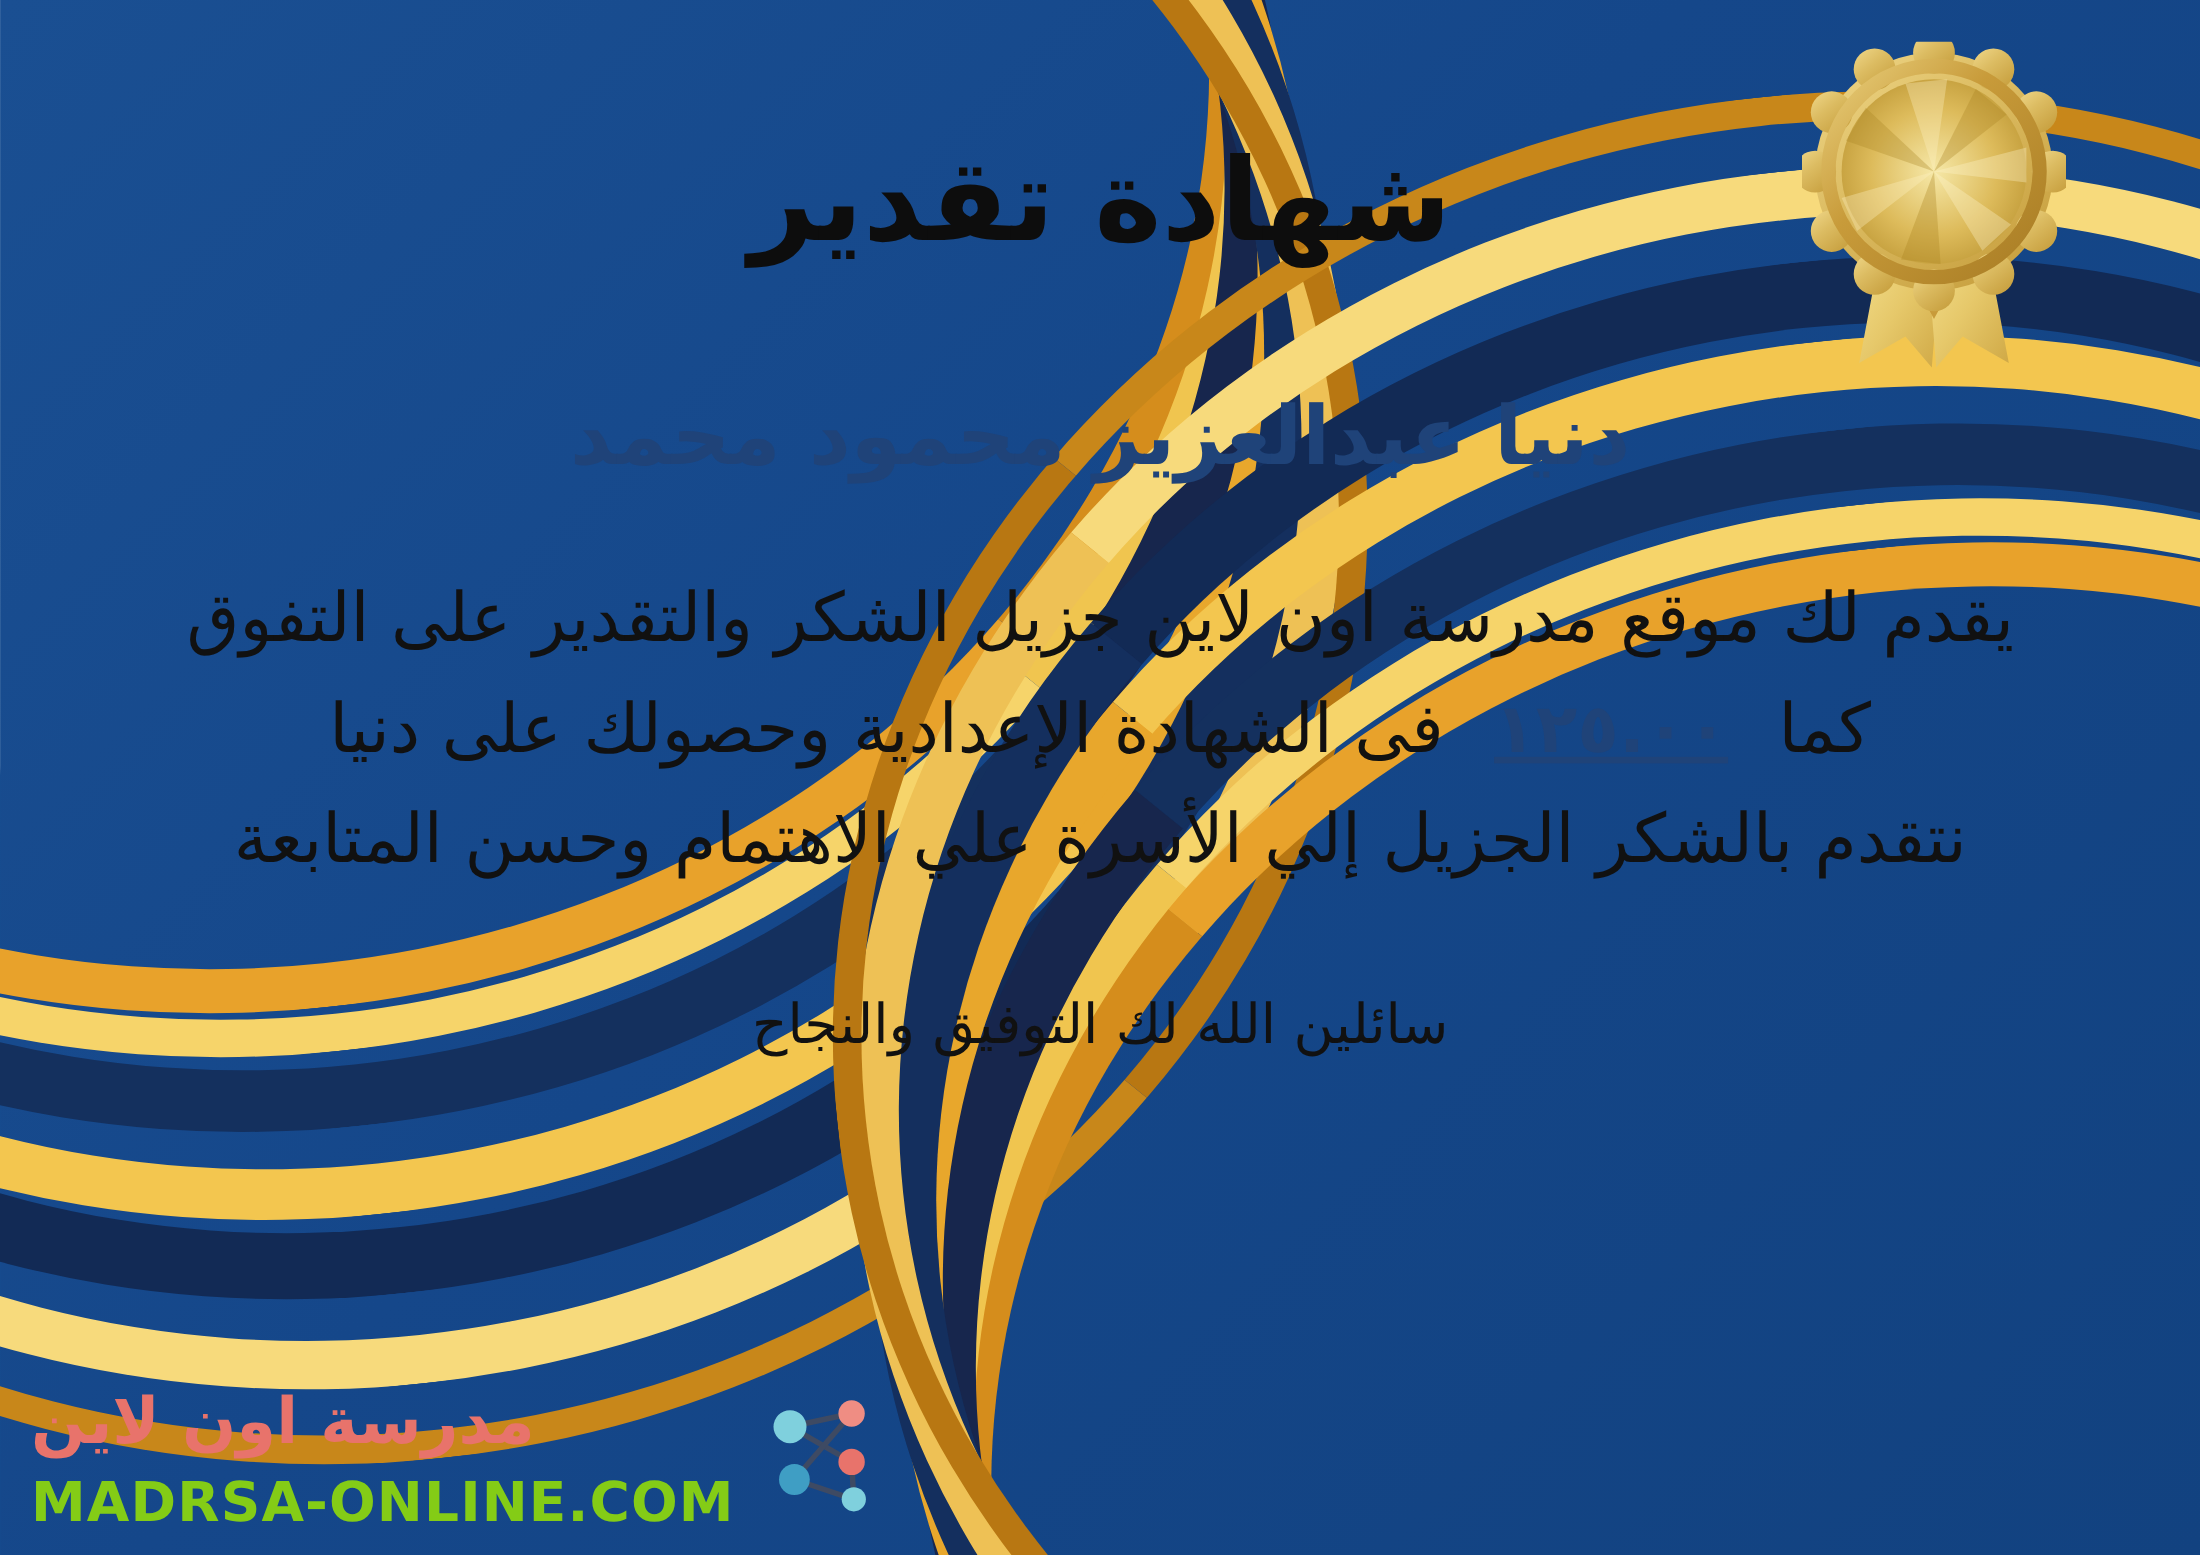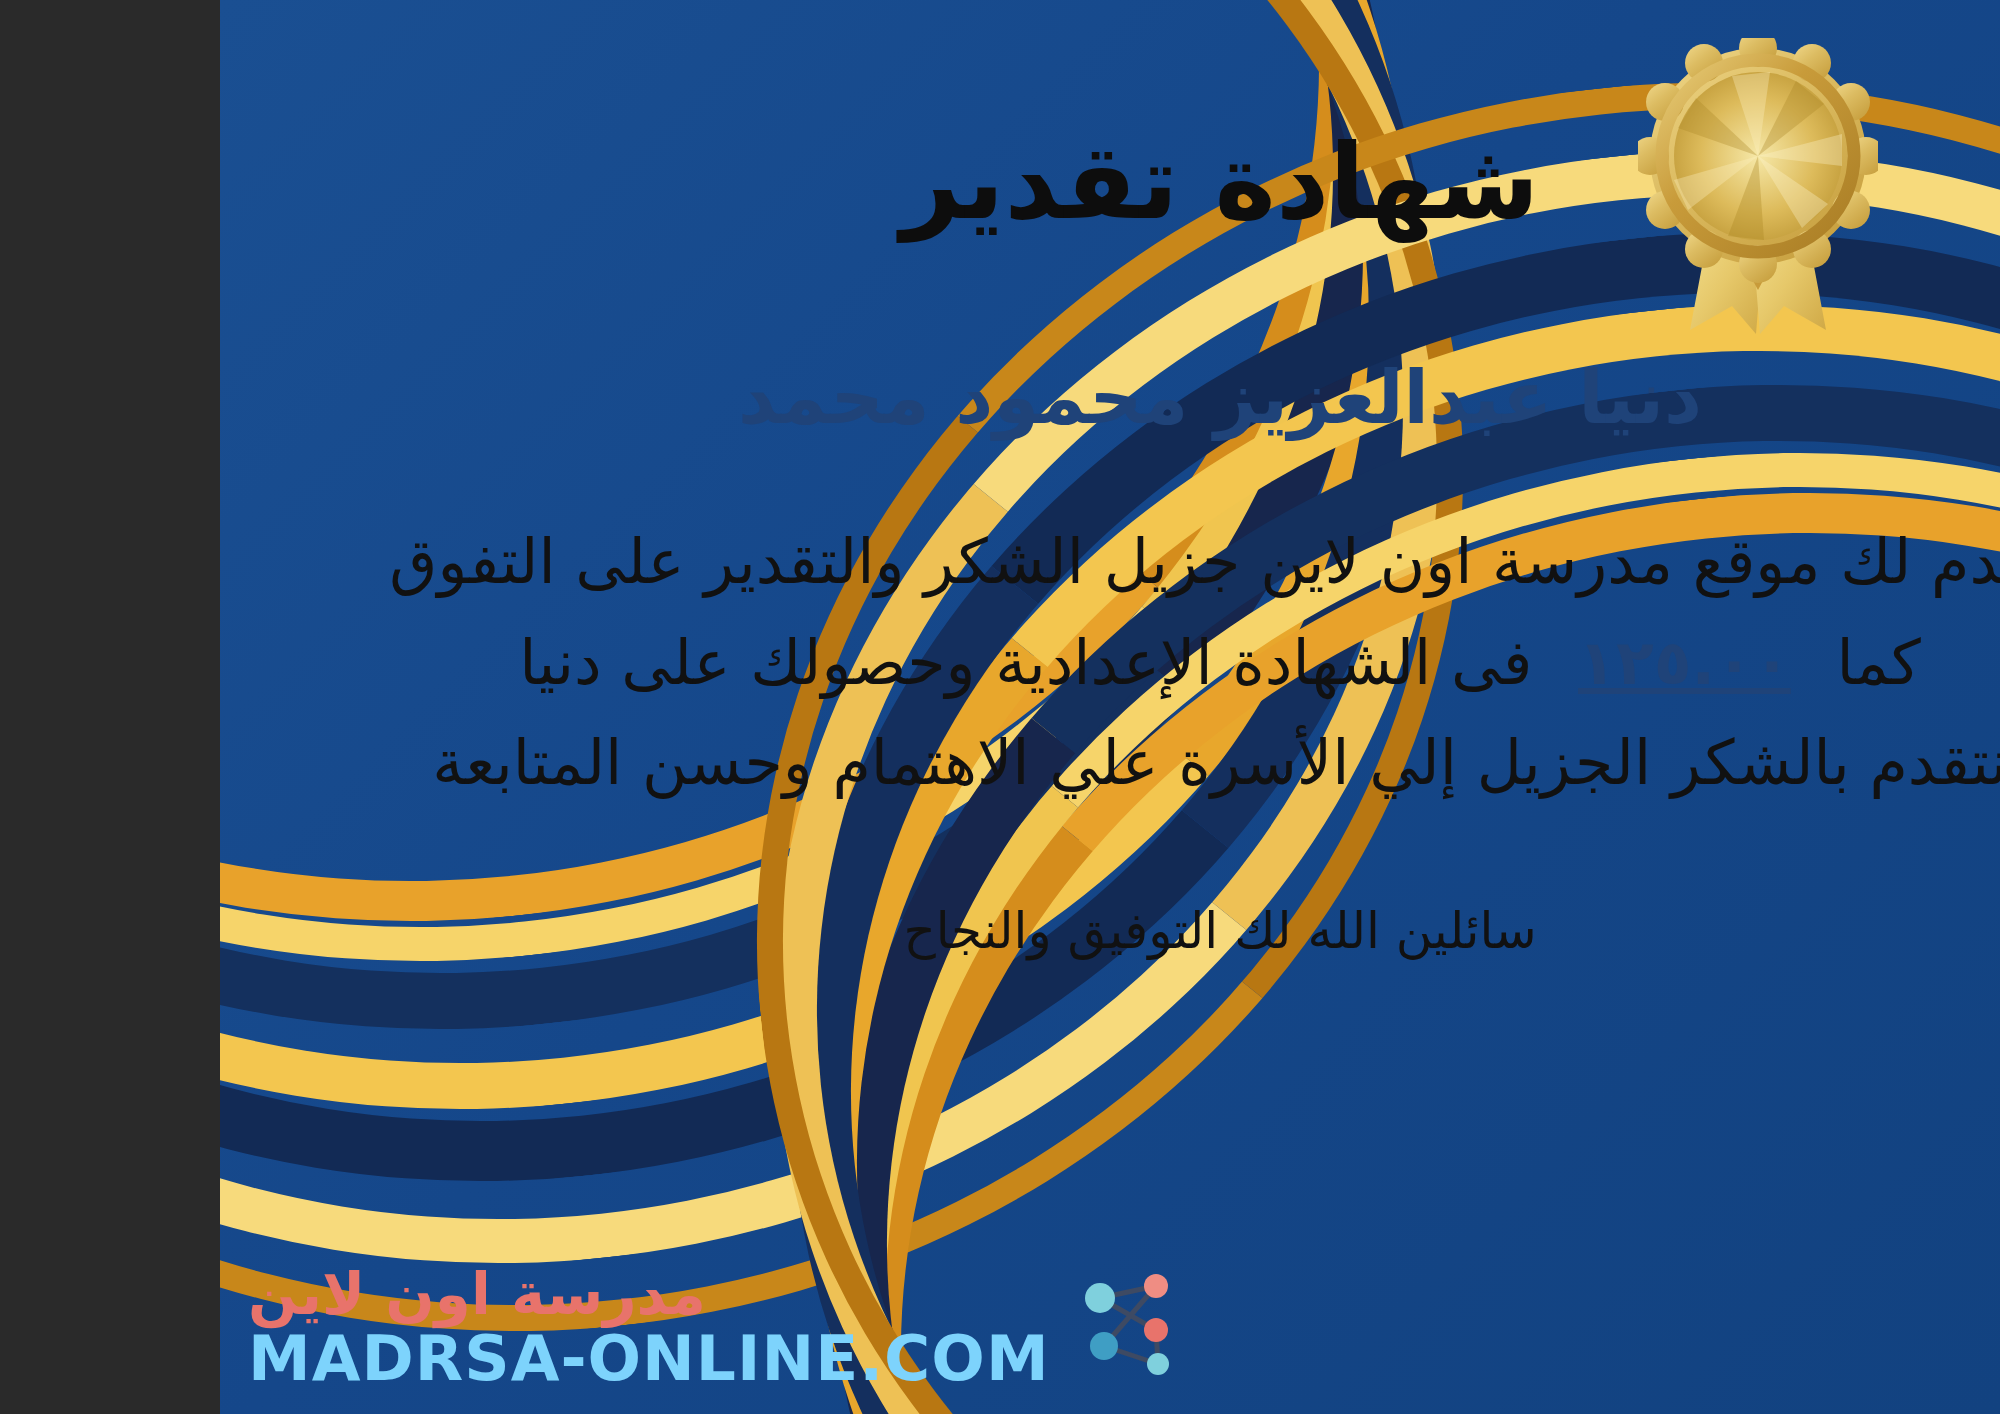--- a/index.html
+++ b/index.html
@@ -1,21 +1,21 @@
 <!DOCTYPE html>
 <html lang="ar" dir="rtl"><head>
 <meta charset="utf-8">
 <title>Certificate</title>
 <style>
   html,body{margin:0;padding:0;background:#2a2a2a;}
   *{box-sizing:border-box;}
 
   #cert{
     position:relative;
-    width:1780px;height:1414px;
+    width:2000px;height:1414px;
     overflow:hidden;
     font-family:"DejaVu Sans","Liberation Sans",sans-serif;
     background:#144f91;
   }
 
   
   .blue-field{
     position:absolute;inset:0;
     background:linear-gradient(135deg,#1a4f92 0%,#15478a 45%,#124280 100%);
   }
@@ -112,22 +112,23 @@
   .logo{
     position:absolute;left:28px;bottom:22px;
     display:flex;align-items:center;gap:28px;direction:ltr;
   }
   .logo-text{display:flex;flex-direction:column;align-items:flex-start;}
   .logo-ar{
     font-size:58px;font-weight:700;color:#e8736b;line-height:1.06;
     direction:rtl;letter-spacing:-1px;
   }
   .logo-en{
-    font-size:63px;font-weight:700;color:#7dd3fc;line-height:1.05;
+    font-size:50px;font-weight:700;color:#84cc16;line-height:1.05;
     letter-spacing:1px;
+    margin-top:16px;
   }
   .logo-mark{width:104px;height:120px;flex:0 0 auto;}
   .logo-mark svg{width:100%;height:100%;display:block;}
 </style>
 </head>
 <body>
 
 <div id="cert">
 
   <div class="blue-field"></div>

